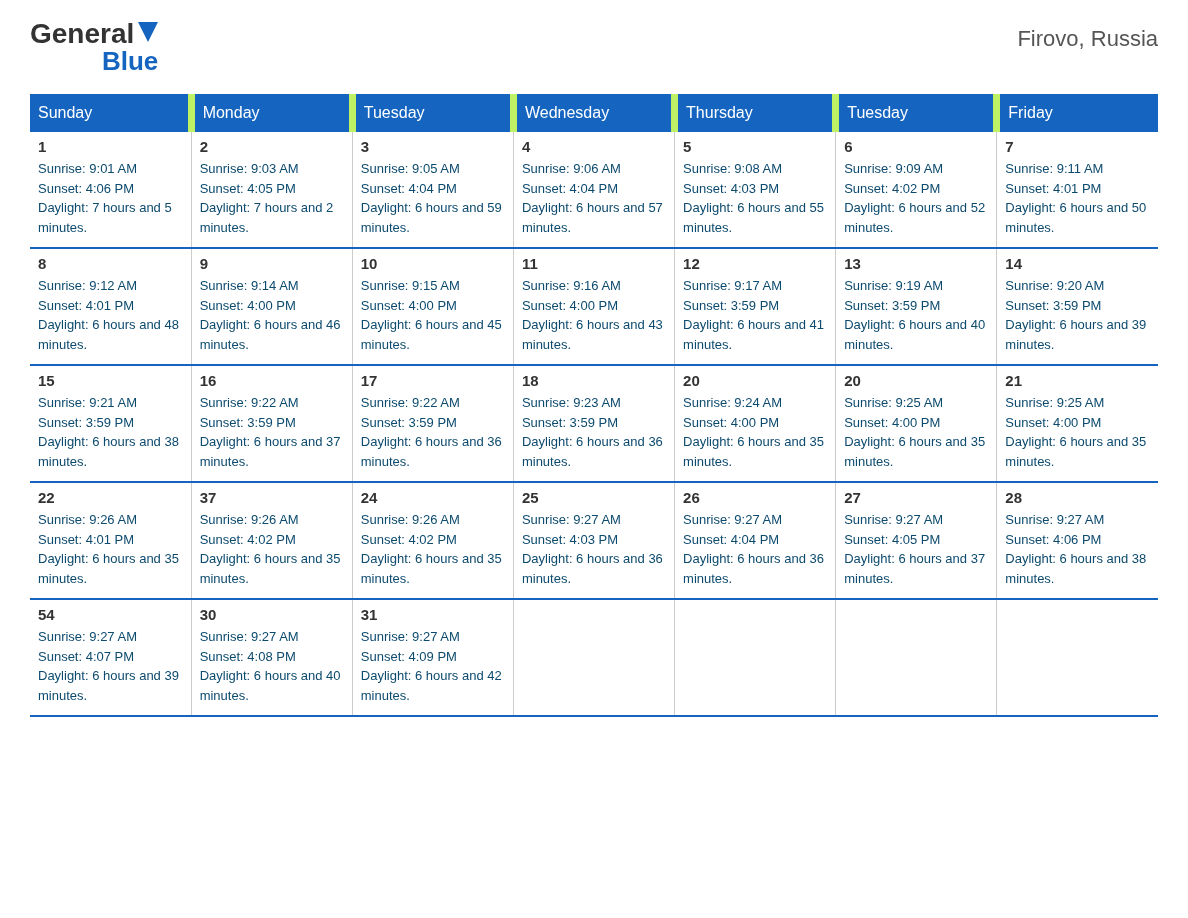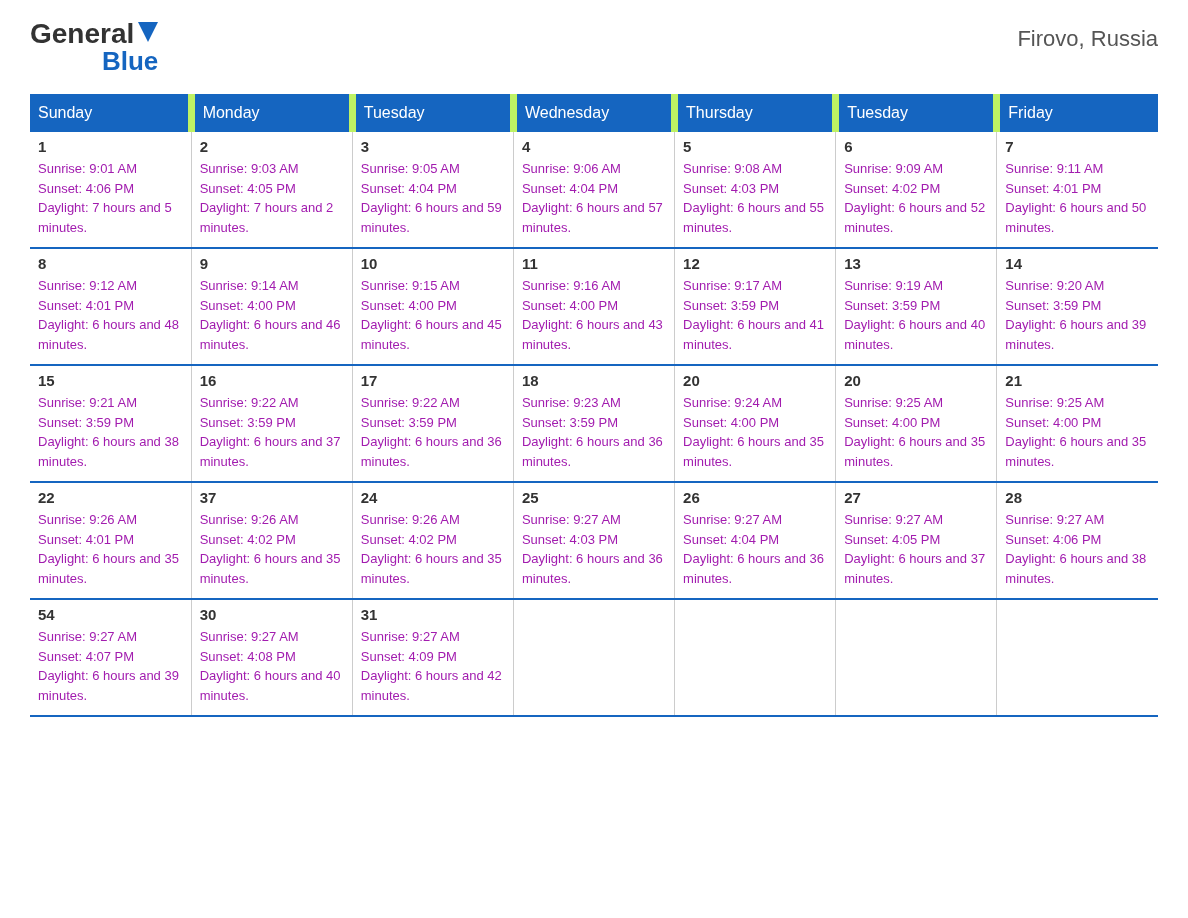--- a/index.html
+++ b/index.html
@@ -85,21 +85,21 @@
       border-right: none;
     }
     .day-num {
       font-size: 15px;
       font-weight: bold;
       display: block;
       margin-bottom: 4px;
     }
     .day-info {
       font-size: 13px;
-      color: #a21caf;
+      color: #0c4a6e;
       line-height: 1.5;
     }
     .empty-cell {
       background: #fff;
     }
   </style>
 </head>
 <body>
 
 <div class="header">

